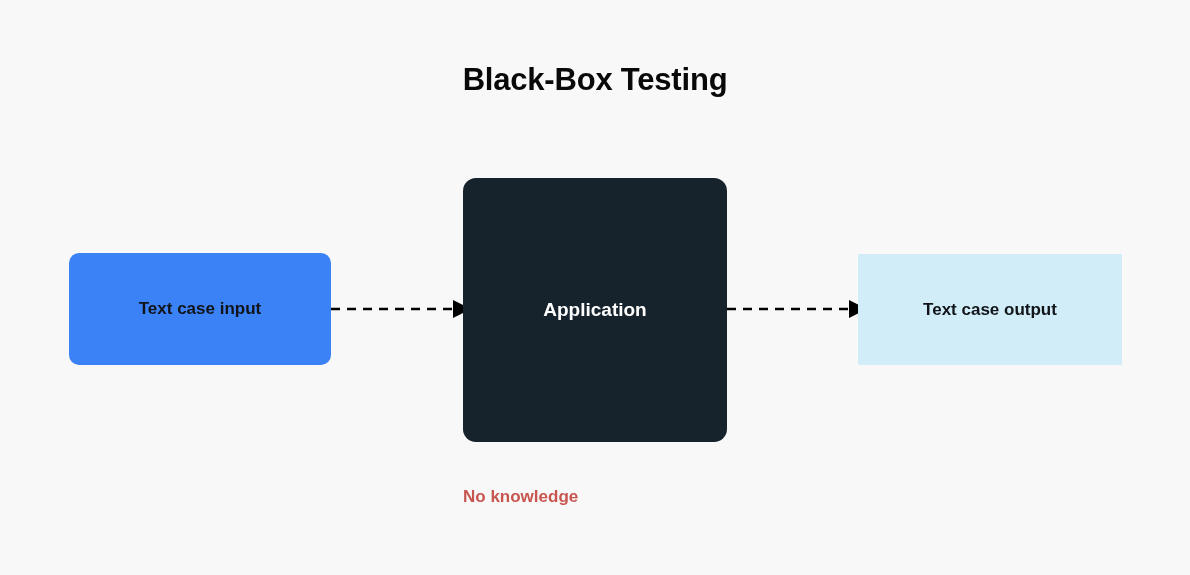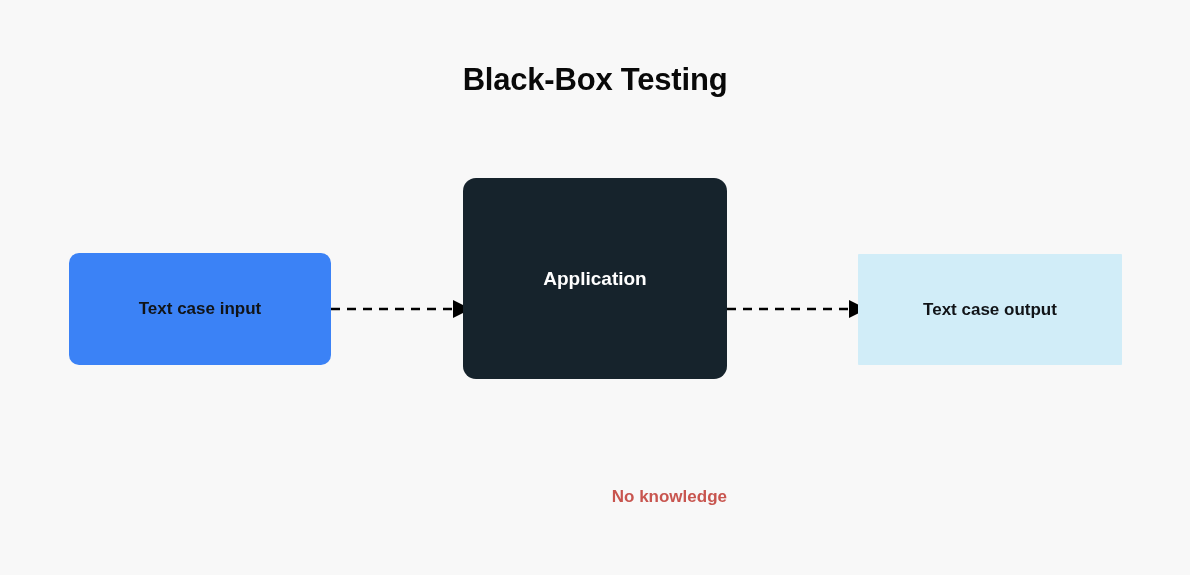--- a/index.html
+++ b/index.html
@@ -62,21 +62,21 @@
     background: #3b82f6;
     border-radius: 10px;
   }
   #node-input .node-label { color: #111418; }
 
   
   #node-application {
     left: 463px;
     top: 178px;
     width: 264px;
-    height: 201px;
+    height: 264px;
     background: #16232c;
     border-radius: 13px;
   }
   #node-application .node-label {
     color: #ffffff;
     font-size: 19px;
   }
 
   
   #node-output {
@@ -98,21 +98,21 @@
   }
   #connector-input-to-app  { left: 331px; width: 140px; }
   #connector-app-to-output { left: 727px; width: 140px; }
 
   
   #no-knowledge-caption {
     position: absolute;
     left: 463px;
     top: 485px;
     width: 264px;
-    text-align: right;
+    text-align: left;
     font-size: 17px;
     font-weight: bold;
     color: #c8554f;
     line-height: 24px;
     white-space: nowrap;
   }
 </style>
 </head>
 <body>
 

